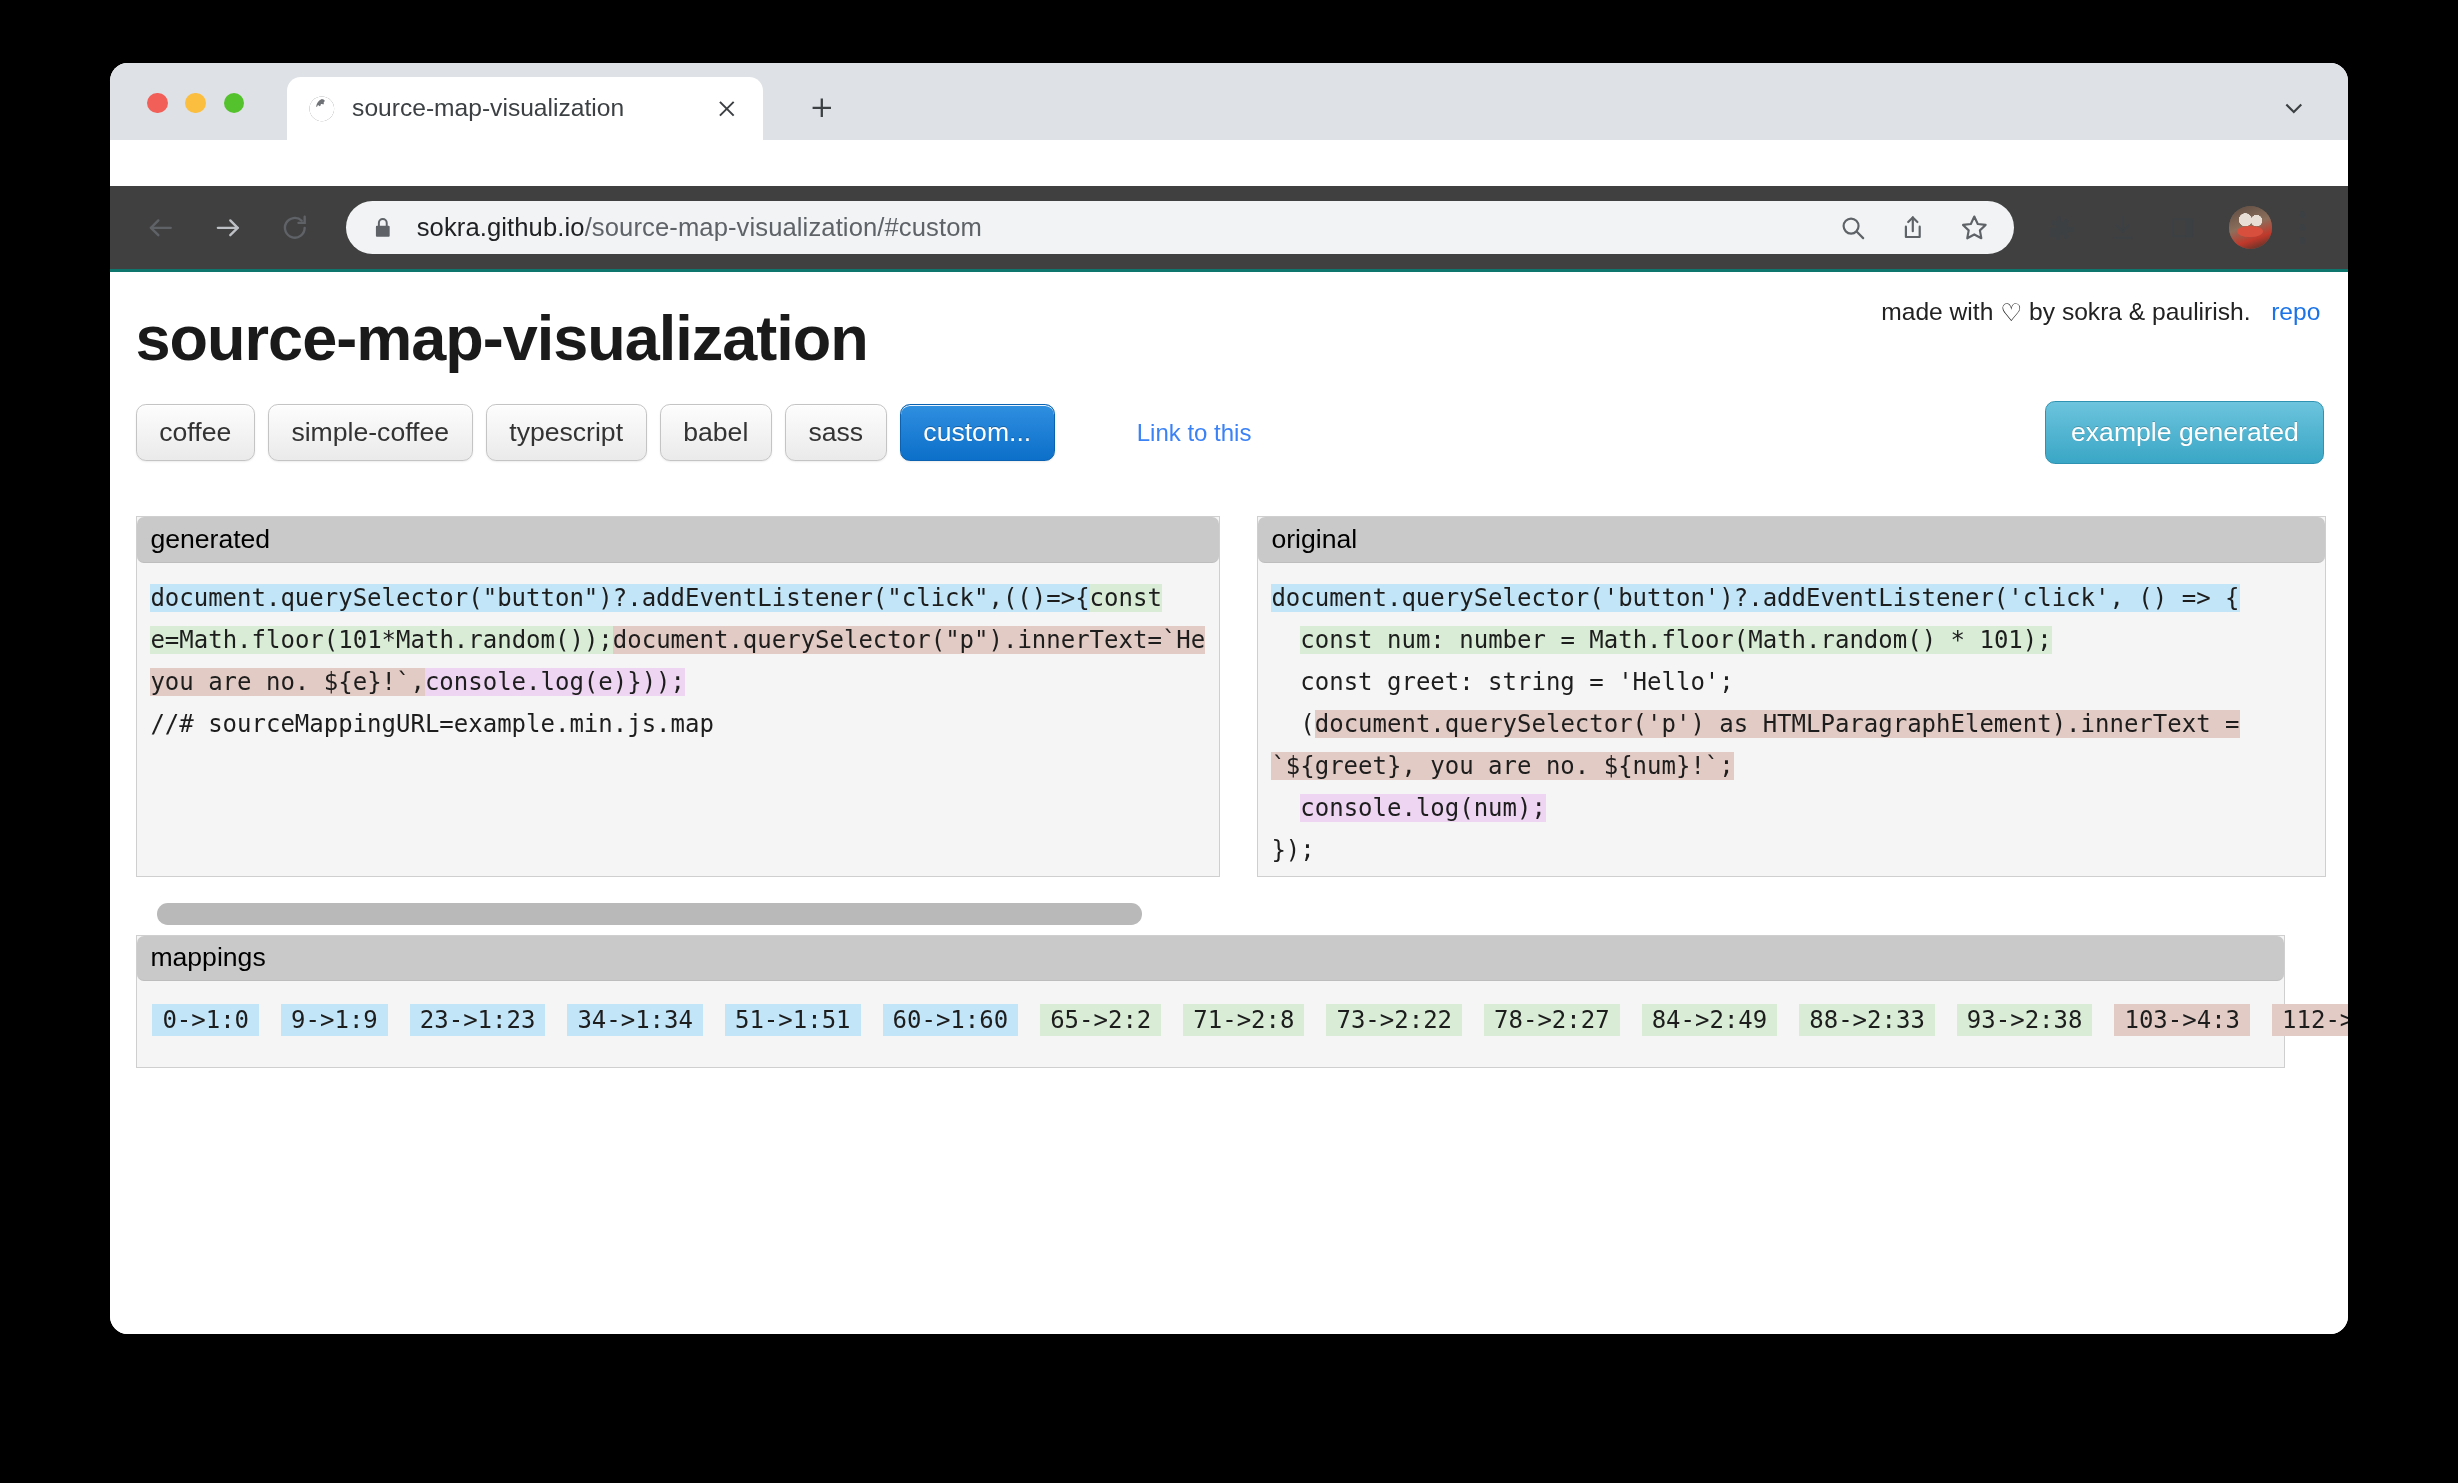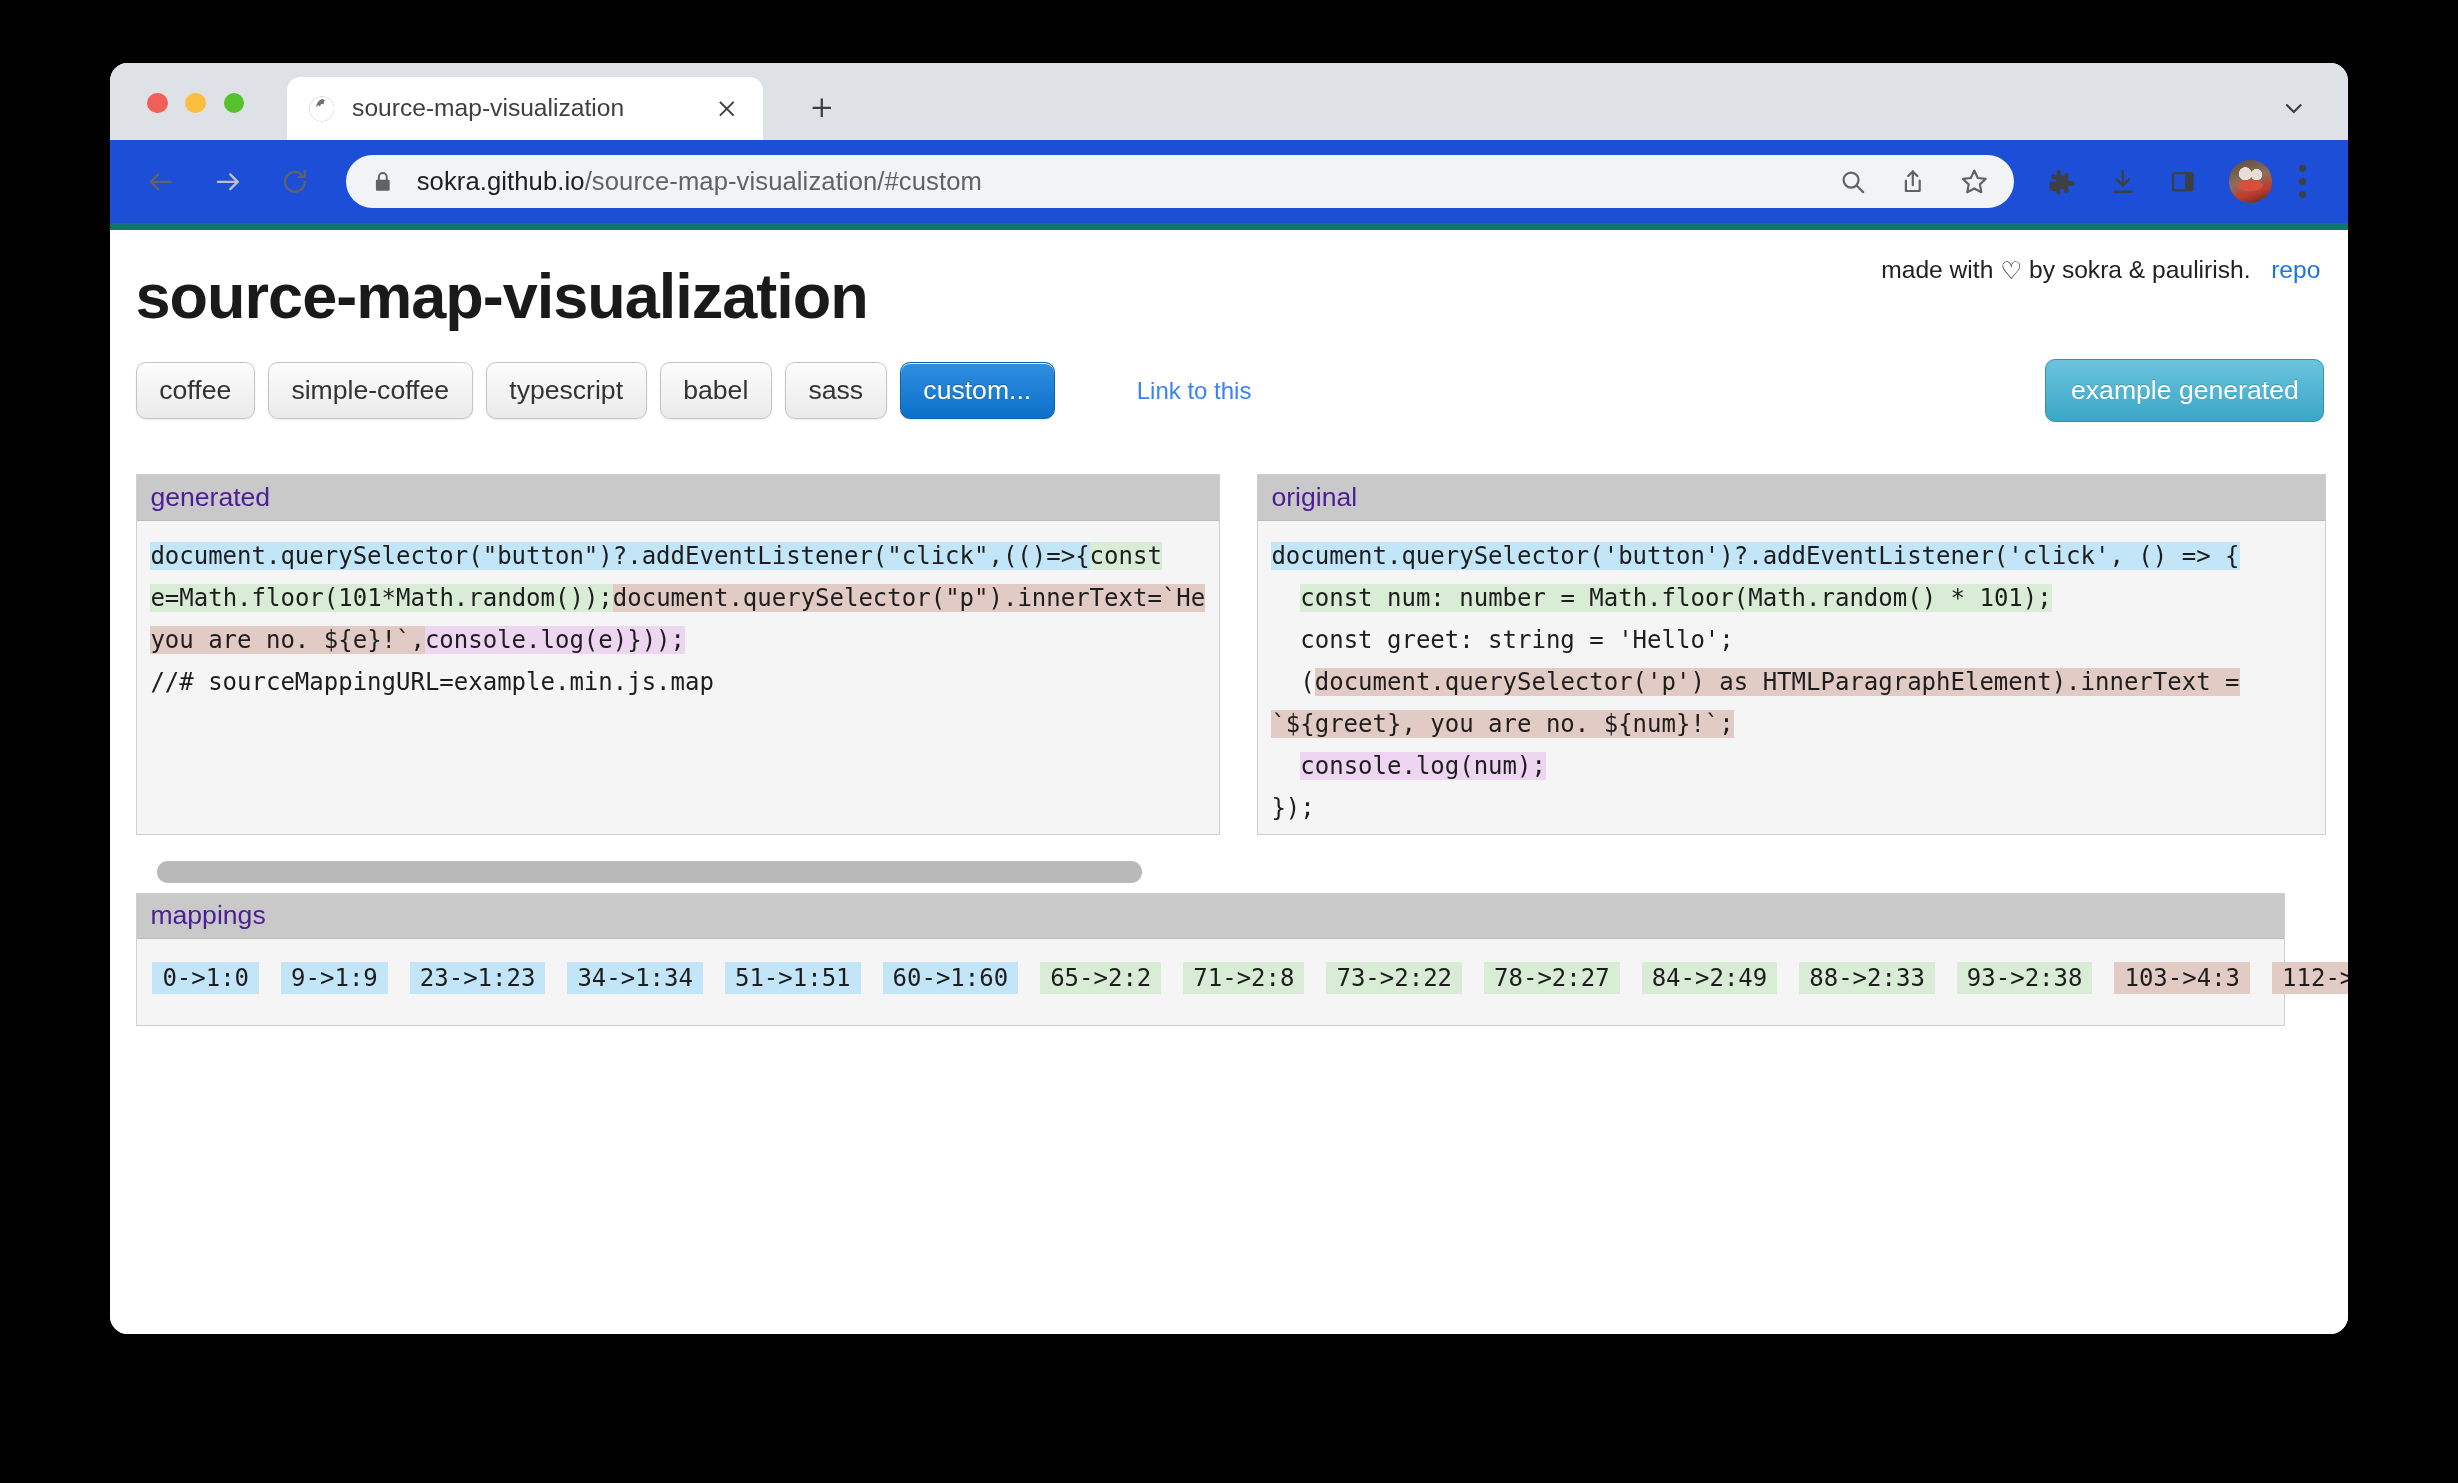--- a/index.html
+++ b/index.html
@@ -42,23 +42,23 @@
   .newtab{
     position:absolute;left:690px;top:23.6px;width:43px;height:43px;
     display:flex;align-items:center;justify-content:center;color:#3c4043;
   }
   .tabstrip-caret{
     position:absolute;right:35px;top:25.6px;width:39px;height:39px;
     display:flex;align-items:center;justify-content:center;color:#3c4043;
   }
   
   .toolbar{
-    position:relative;height:83px;background:#1d4ed8;
-    border-bottom:7px solid #0f766e;
-    display:flex;align-items:center;
+    position:relative;height:83px;background:#404040;
+    border-bottom:3px solid #0f766e;
+    display:flex;align-items:center;margin-top:46px;
   }
   .nav-btn{
     width:51px;height:51px;margin-left:15.8px;display:flex;align-items:center;
     justify-content:center;color:#5f6368;border-radius:50%;
   }
   .nav-btn:first-child{margin-left:25.6px;}
   .nav-btn.disabled{color:#bdc1c6;}
   .omnibox{
     flex:1 1 auto;height:53px;margin:0 21.7px 0 25.6px;background:#f1f3f4;
     border-radius:26.6px;display:flex;align-items:center;padding:0 25.6px;
@@ -125,22 +125,23 @@
     position:absolute;right:2px;top:-3px;
     font-family:"Liberation Sans",sans-serif;font-size:26.6px;color:#fff;
     background:linear-gradient(#6cc4dd,#3aa6c6);
     border:1px solid #2e93b2;border-radius:9.9px;padding:14.8px 24.6px;cursor:pointer;
     text-shadow:0 -1px 0 rgba(0,0,0,.18);
   }
   
   .cols{display:flex;gap:37px;margin:55px 0 0 3.9px;}
   .panel{border:1px solid #cfcfcf;background:#f5f5f5;box-sizing:border-box;}
   .panel-head{
-    background:#c9c9c9;color:#4c1d95;font-size:26.6px;padding:6.9px 13.8px;
+    background:#c9c9c9;color:#000000;font-size:26.6px;padding:6.9px 13.8px;
     border-bottom:1px solid #bdbdbd;
+    border-radius:7px;
   }
   .code{
     font-family:"DejaVu Sans Mono","Liberation Mono",monospace;
     font-size:24px;line-height:42px;color:#1d1d1d;
     padding:13.8px 11.8px 15.8px 13.8px;white-space:pre-wrap;word-break:break-all;
     overflow:hidden;
   }
   .pan-gen{width:1084px;}
   .pan-gen .code{height:193px;white-space:nowrap;}
   .pan-gen .code .ln{display:block;}

